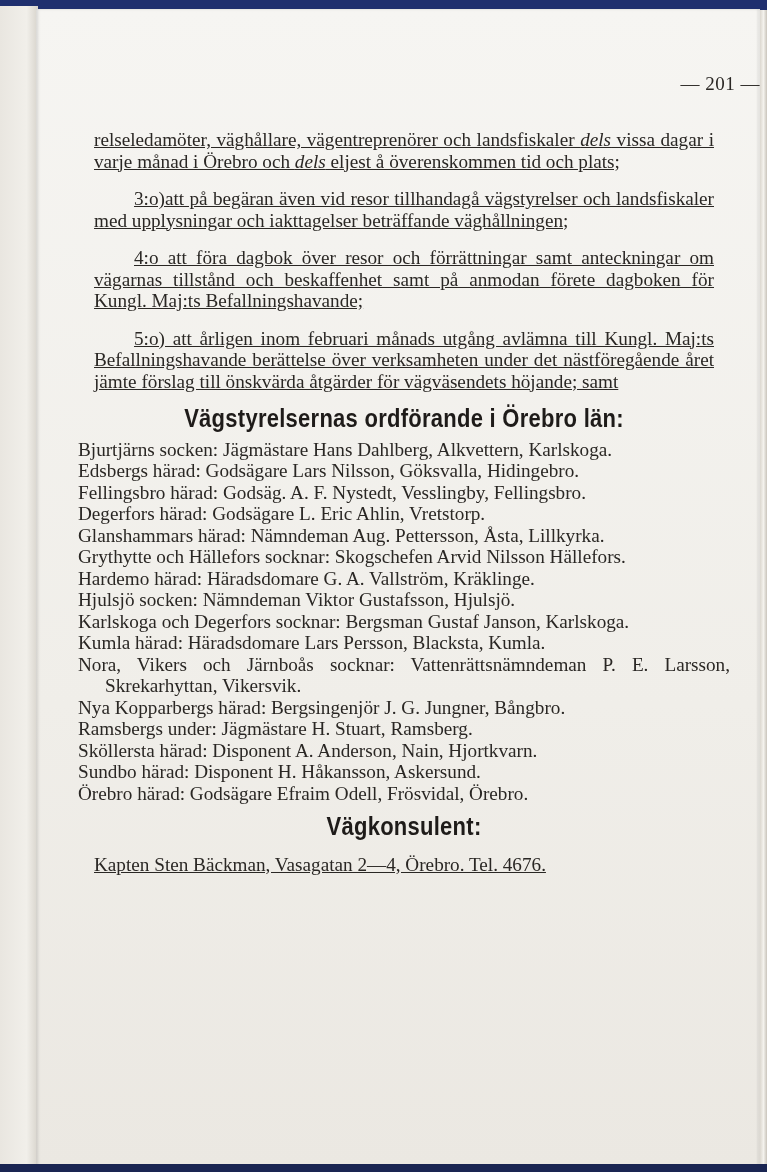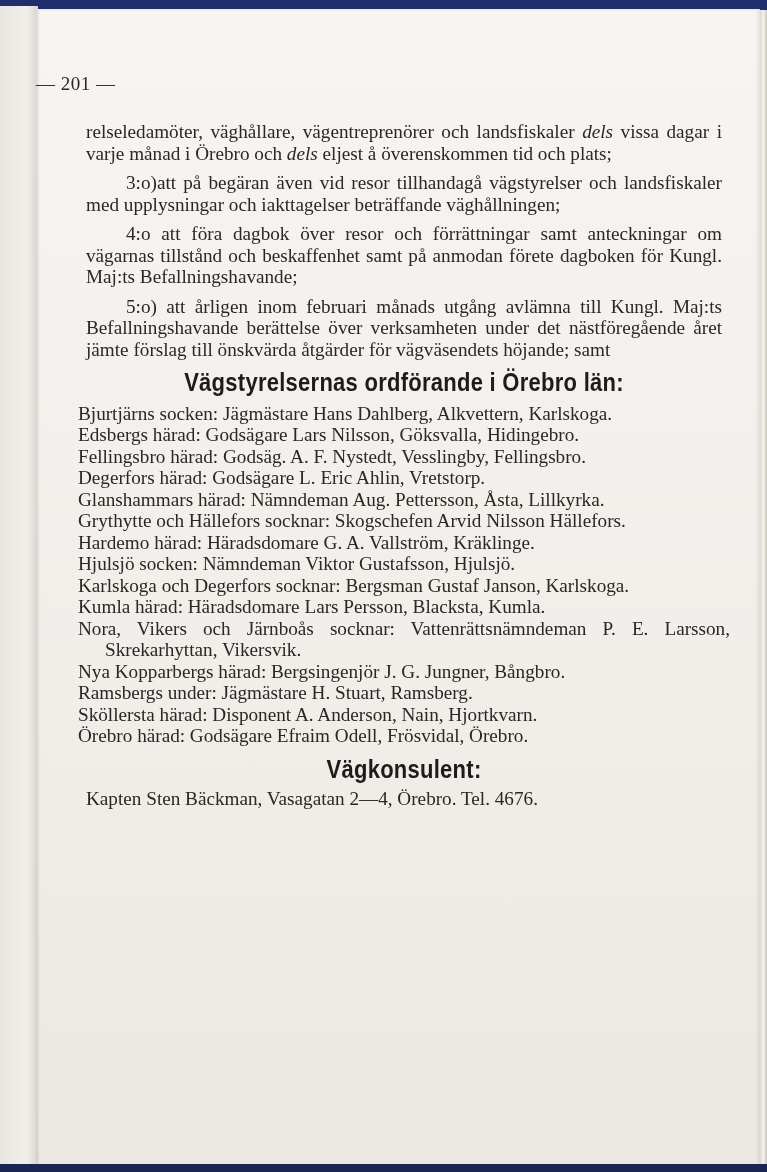--- a/index.html
+++ b/index.html
@@ -15,28 +15,28 @@
     position: absolute; left: 0; top: 6px; width: 38px; height: 1160px;
     background: linear-gradient(to right, #e9e6e0, #f1efea 70%, #d8d4cc);
   }
   .page {
     position: absolute; left: 36px; top: 9px; width: 724px; height: 1158px;
     background: linear-gradient(to bottom, #f6f5f2 0%, #f0eee9 60%, #ebe8e2 100%);
     box-shadow: inset 2px 0 3px rgba(0,0,0,0.12), inset -3px 0 2px rgba(0,0,0,0.06);
   }
   .right-edge { position: absolute; right: 0; top: 10px; width: 7px; height: 1156px; background: linear-gradient(to right, #dcd8d0, #f4f2ed, #c9c4bb); }
   .page-number {
-    position: absolute; left: 0; width: 724px; top: 64px; text-align: left;
+    position: absolute; left: 0; width: 724px; top: 64px; text-align: right;
     font-size: 19px; letter-spacing: 0.5px;
   }
   .body-text {
     position: absolute; left: 42px; width: 652px; top: 104px;
     font-size: 19.2px; line-height: 21.5px;
   }
-  .para { margin: 8px; text-align: justify; text-align-last: left; }
+  .para { margin: 16px; text-align: justify; text-align-last: left; text-decoration: underline; }
   .indent { text-indent: 40px; }
   .heading {
     font-family: "Liberation Sans", "DejaVu Sans", sans-serif;
     font-weight: bold; font-size: 25px; text-align: center;
     transform: scaleX(0.88); transform-origin: center;
     color: #1e1b19; letter-spacing: 0.3px;
   }
   .h1 { margin: 12px 0 9px 0; }
   .h2 { margin: 12px 0 8px 0; }
   .entry {
@@ -68,20 +68,21 @@
       <p class="entry">Glanshammars härad: Nämndeman Aug. Pettersson, Åsta, Lillkyrka.</p>
       <p class="entry">Grythytte och Hällefors socknar: Skogschefen Arvid Nilsson Hällefors.</p>
       <p class="entry">Hardemo härad: Häradsdomare G. A. Vallström, Kräklinge.</p>
       <p class="entry">Hjulsjö socken: Nämndeman Viktor Gustafsson, Hjulsjö.</p>
       <p class="entry">Karlskoga och Degerfors socknar: Bergsman Gustaf Janson, Karlskoga.</p>
       <p class="entry">Kumla härad: Häradsdomare Lars Persson, Blacksta, Kumla.</p>
       <p class="entry">Nora, Vikers och Järnboås socknar: Vattenrättsnämndeman P. E. Larsson, Skrekarhyttan, Vikersvik.</p>
       <p class="entry">Nya Kopparbergs härad: Bergsingenjör J. G. Jungner, Bångbro.</p>
       <p class="entry">Ramsbergs under: Jägmästare H. Stuart, Ramsberg.</p>
       <p class="entry">Sköllersta härad: Disponent A. Anderson, Nain, Hjortkvarn.</p>
+      <p class="entry">Sundbo härad: Disponent H. Håkansson, Askersund.</p>
       <p class="entry">Örebro härad: Godsägare Efraim Odell, Frösvidal, Örebro.</p>
     </div>
 
     <div class="heading h2">Vägkonsulent:</div>
     <p class="para">Kapten Sten Bäckman, Vasagatan 2—4, Örebro. Tel. 4676.</p>
   </div>
 </div>
 <div class="right-edge"></div>
 <div class="cover-bottom"></div>
 

